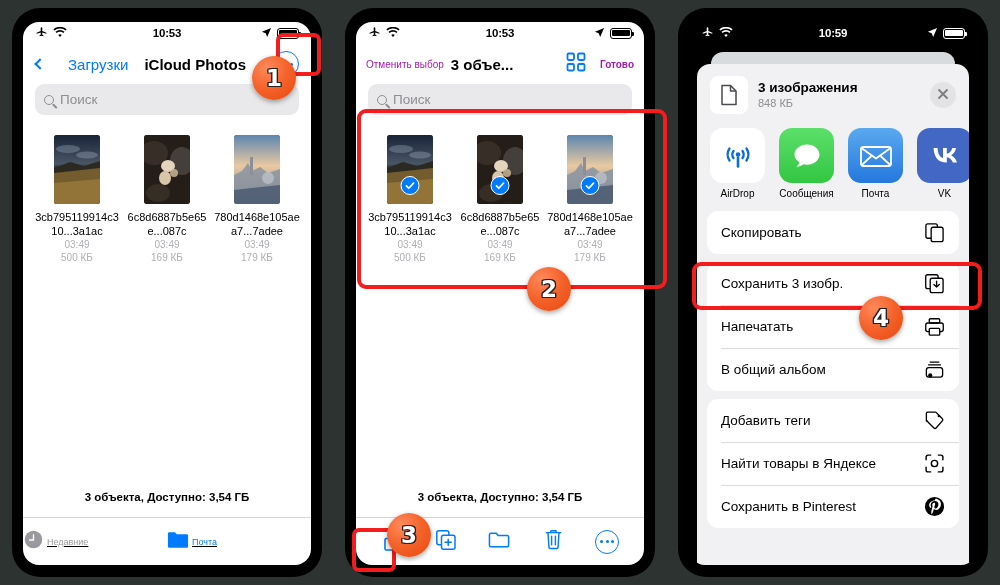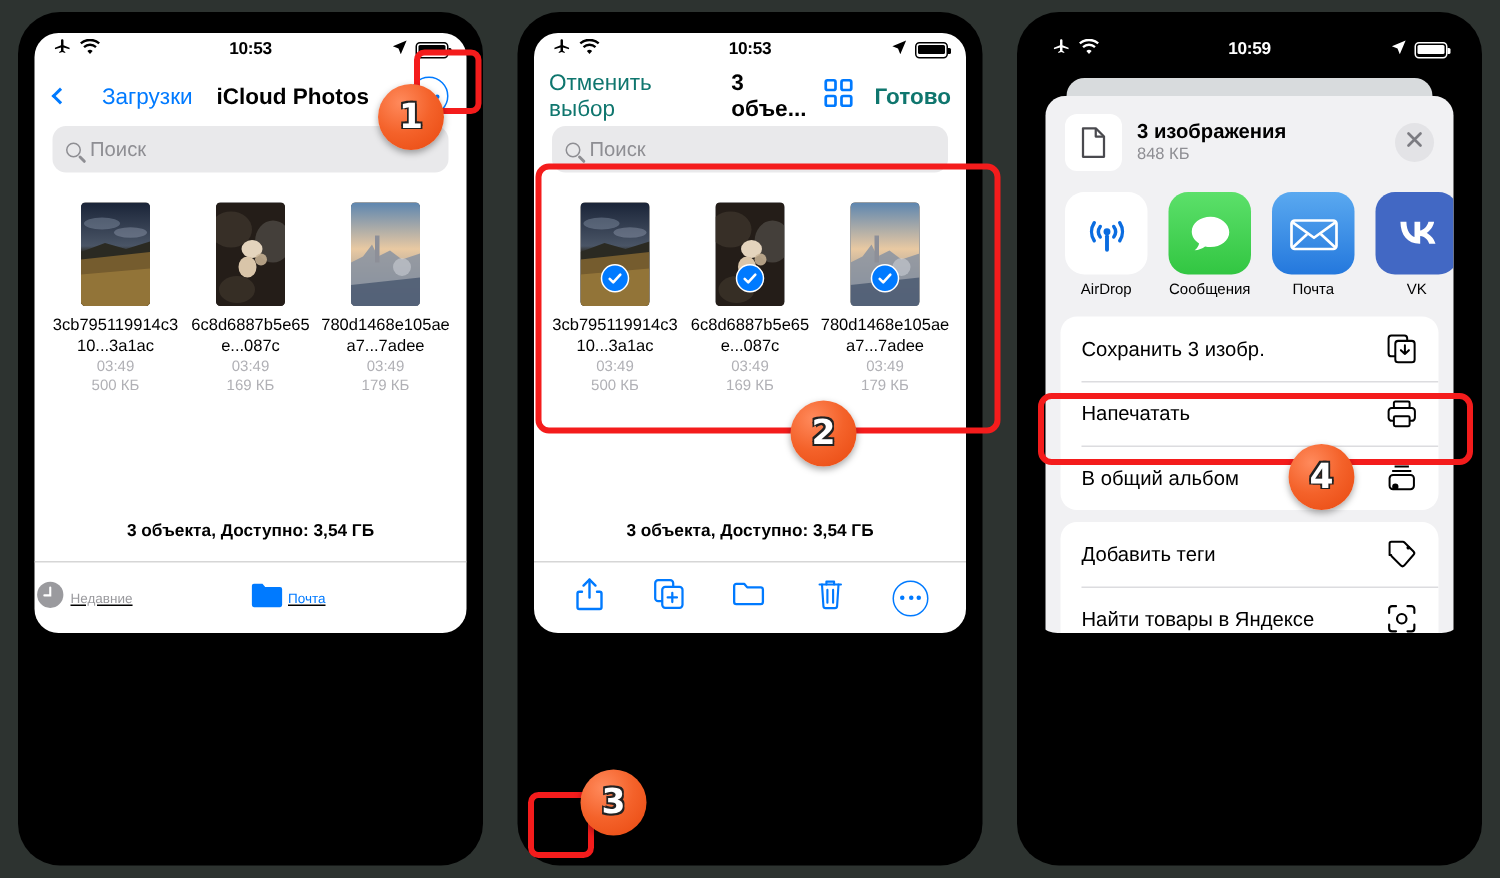--- a/index.html
+++ b/index.html
@@ -21,21 +21,21 @@
     border-radius: 28px;
     padding: 14px 11px 12px 11px;
     overflow: hidden;
   }
   .phone1 { left: 12px; }
   .phone2 { left: 345px; }
   .phone3 { left: 678px; }
   .screen {
     position: relative;
     width: 288px;
-    height: 400px;
+    height: 543px;
     background: #fff;
     border-radius: 16px;
     overflow: hidden;
   }
   .screen.dark { background: #000; }
 
   
   .statusbar {
     height: 22px; display: flex; align-items: center;
     padding: 0 12px; position: relative;
@@ -61,21 +61,21 @@
   .statusbar.light { color: #000; }
   .statusbar.onblack { color: #fff; }
 
   
   .navbar {
     height: 40px; display: flex; align-items: center;
     padding: 0 12px; position: relative;
   }
   .nav-back { display: flex; align-items: center; color: #007aff; font-size: 15px; gap: 20px; }
   .nav-title { font-size: 15px; font-weight: bold; color: #000; }
-  .nav-btn-blue { color: #0f766e; font-size: 15px; }
+  .nav-btn-blue { color: #a21caf; font-size: 10px; }
   .chev-left {
     width: 8px; height: 8px; border-left: 2.2px solid #007aff;
     border-bottom: 2.2px solid #007aff; transform: rotate(45deg);
     margin-right: 4px; margin-left: 1px;
   }
   .ellipsis-circle {
     width: 26px; height: 26px; border-radius: 50%;
     border: 1.6px solid #007aff; display: flex; align-items: center;
     justify-content: center; gap: 2.5px;
   }
@@ -645,20 +645,31 @@
                   <path d="M19.4 17.5c-8 0-12.6-5.5-12.8-14.6h4c.1 6.7 3.1 9.5 5.4 10.1V2.9h3.8v5.8c2.3-.2 4.7-2.8 5.5-5.8h3.8c-.6 3.7-3.2 6.3-5 7.4 1.8.9 4.8 3.2 5.9 7.2h-4.2c-.9-2.8-3.1-4.9-6-5.2v5.2z"></path>
                 </svg>
             </div>
             <div class="app-label">VK</div>
           </div>
 
         </div>
 
         <div class="actions">
 
+          <div class="action-group">
+            <div class="action">
+              <span class="action-label">Скопировать</span>
+              <span class="action-icon">
+                <svg width="21" height="21" viewBox="0 0 22 22" fill="none" stroke="#000" stroke-width="1.4" stroke-linejoin="round">
+                    <rect x="2" y="2" width="12" height="15" rx="2"></rect>
+                    <rect x="7.5" y="5.5" width="12.5" height="15" rx="2" fill="#fff"></rect>
+                  </svg>
+              </span>
+            </div>
+          </div>
 
           <div class="action-group">
             <div class="action">
               <span class="action-label">Сохранить 3 изобр.</span>
               <span class="action-icon">
                 <svg width="21" height="21" viewBox="0 0 22 22" fill="none" stroke="#000" stroke-width="1.4" stroke-linejoin="round" stroke-linecap="round">
                     <rect x="1.8" y="1.8" width="13" height="14.5" rx="2" fill="#fff"></rect>
                     <rect x="6.5" y="5.5" width="13.5" height="15" rx="2" fill="#fff"></rect>
                     <path d="M13.2 8.5v6.2M10.4 12l2.8 2.7 2.8-2.7"></path>
                   </svg>

